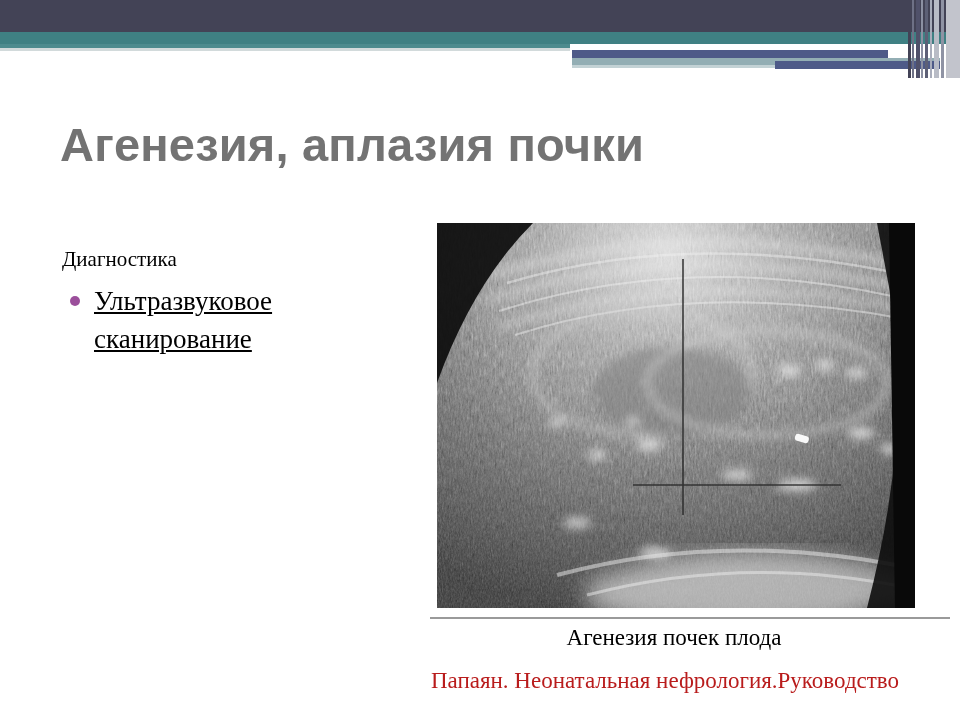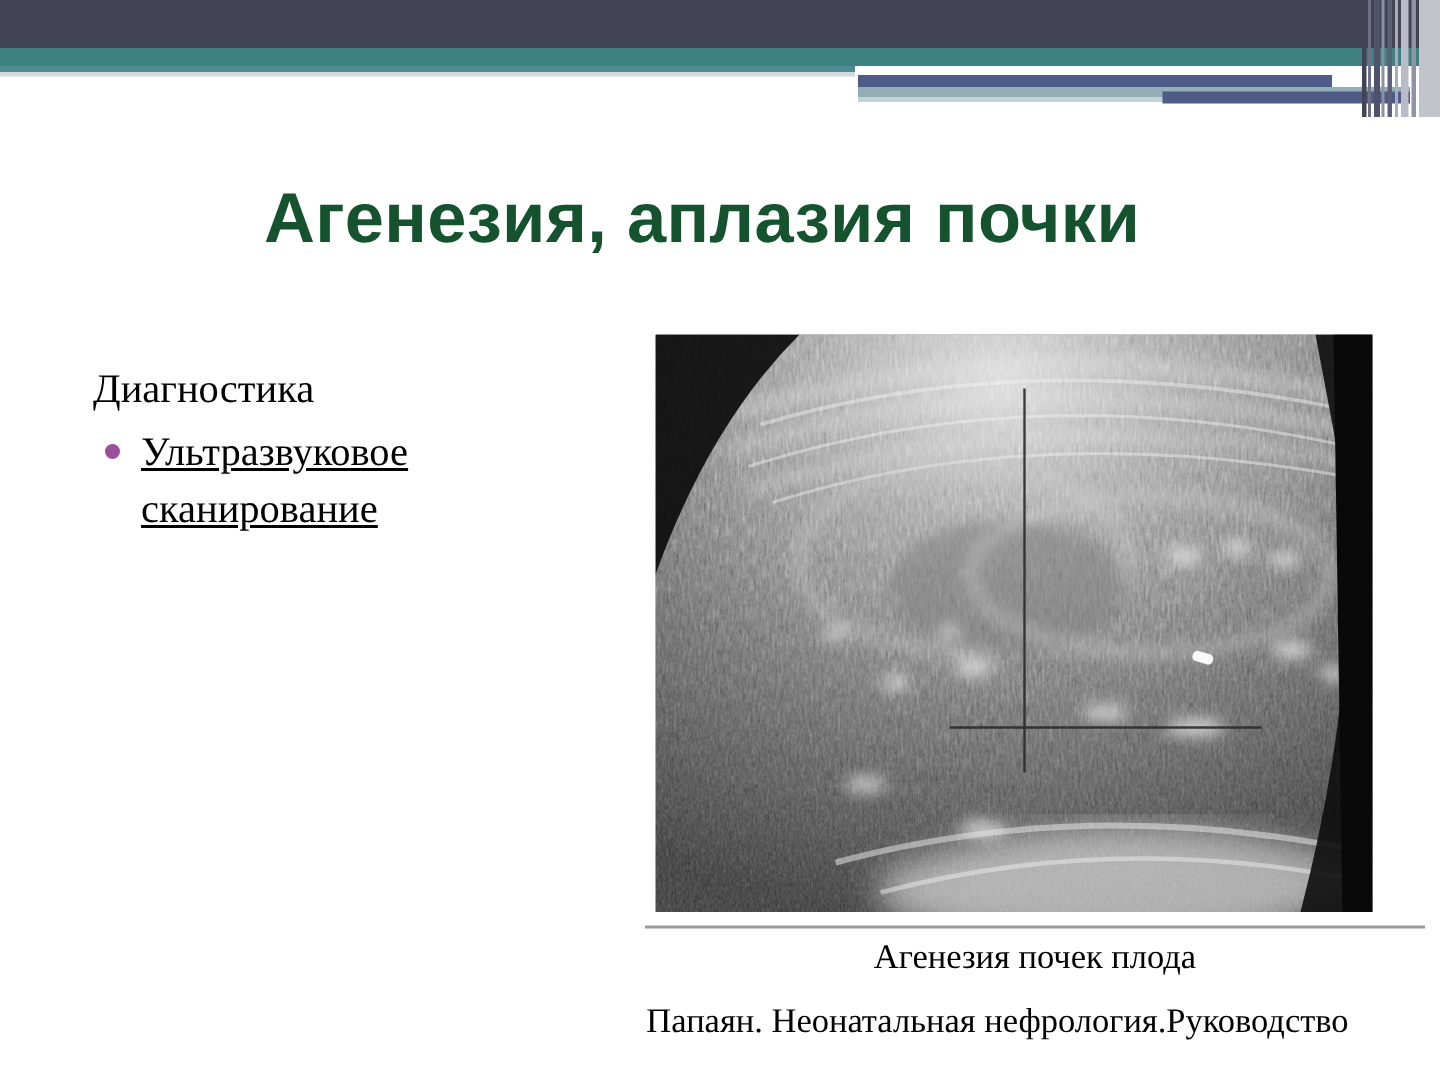--- a/index.html
+++ b/index.html
@@ -100,42 +100,42 @@
   }
   .vs {
     position: absolute;
     top: 0;
     height: 78px;
   }
 
   
   .title {
     position: absolute;
-    left: 48px;
+    left: 60px;
     top: 86px;
     width: 840px;
-    text-align: center;
+    text-align: left;
     font-family: "Liberation Sans", "DejaVu Sans", sans-serif;
     font-size: 47px;
     line-height: 56px;
-    color: #14532d;
+    color: #737373;
     letter-spacing: 0.2px;
     white-space: nowrap;
   }
 
   
   .body-col {
     position: absolute;
     left: 62px;
     top: 240px;
     width: 330px;
     color: #000000;
   }
   .lead {
-    font-size: 27px;
+    font-size: 21px;
     line-height: 38px;
     margin: 0 0 4px 0;
   }
   .bullet-row {
     display: flex;
     align-items: flex-start;
     font-size: 27px;
     line-height: 38px;
     text-decoration: underline;
   }
@@ -170,37 +170,37 @@
   .fig-rule {
     position: absolute;
     left: 430px;
     top: 617px;
     width: 520px;
     height: 2px;
     background: #9a9a9a;
   }
   .fig-caption {
     position: absolute;
-    left: 430px;
+    left: 414px;
     top: 622px;
     width: 520px;
     text-align: center;
     font-size: 23px;
     line-height: 32px;
     color: #000000;
   }
   .fig-source {
     position: absolute;
     left: 380px;
     top: 665px;
     width: 570px;
     text-align: center;
     font-size: 23px;
     line-height: 32px;
-    color: #000000;
+    color: #b91c1c;
     white-space: nowrap;
   }
 </style>
 </head>
 <body>
 
 <div class="slide">
 
   <div class="banner">
     <div class="bar bar-navy"></div>

